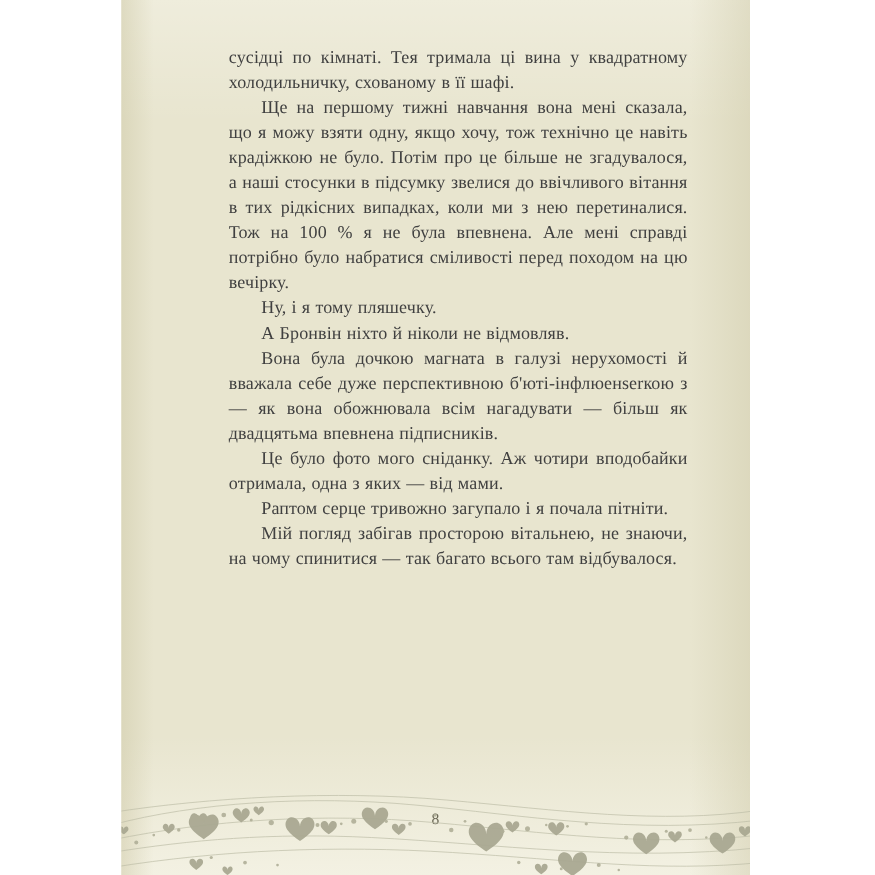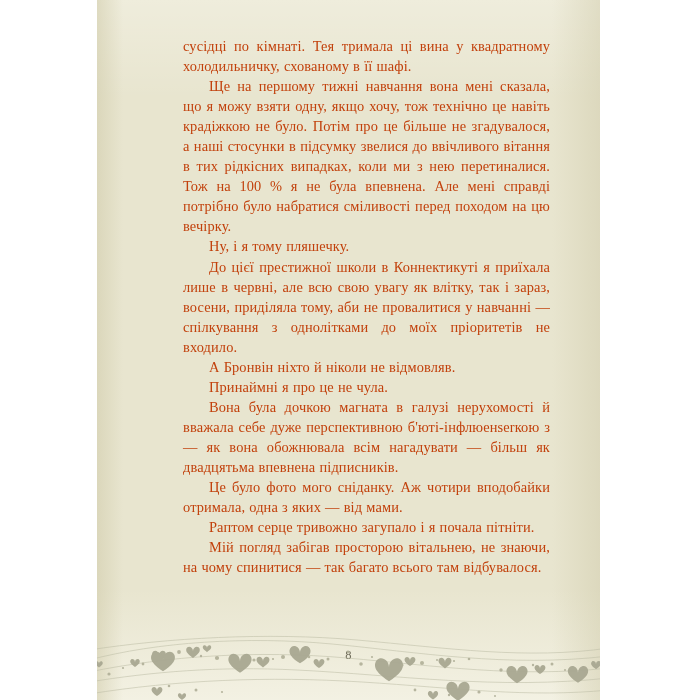--- a/index.html
+++ b/index.html
@@ -55,21 +55,21 @@
     position: absolute;
     left: 86px;
     top: 36px;
     width: 367px;
   }
 
   .para {
     margin: 0;
     font-size: 14.4px;
     line-height: 20.05px;
-    color: #c2410c;
+    color: #404040;
     text-align: justify;
     text-align-last: left;
     letter-spacing: 0.12px;
     word-spacing: 0.4px;
     -webkit-font-smoothing: antialiased;
   }
   .para + .para {
     text-indent: 26px;
   }
   .para.noindent { text-indent: 0; }
@@ -101,23 +101,21 @@
 <div id="book-scan">
 
   <div id="page">
 
     <div id="page-texture"></div>
 
     <div id="text-block">
       <p class="para noindent">сусідці по кімнаті. Тея тримала ці вина у квадратному холодильничку, схованому в її шафі.</p>
       <p class="para">Ще на першому тижні навчання вона мені сказала, що я можу взяти одну, якщо хочу, тож технічно це навіть крадіжкою не було. Потім про це більше не згадувалося, а наші стосунки в підсумку звелися до ввічливого вітання в тих рідкісних випадках, коли ми з нею перетиналися. Тож на 100 % я не була впевнена. Але мені справді потрібно було набратися сміливості перед походом на цю вечірку.</p>
       <p class="para">Ну, і я тому пляшечку.</p>
-      <p class="para">До цієї престижної школи в Коннектикуті я приїхала лише в червні, але всю свою увагу як влітку, так і зараз, восени, приділяла тому, аби не провалитися у навчанні — спілкування з однолітками до моїх пріоритетів не входило.</p>
       <p class="para">А Бронвін ніхто й ніколи не відмовляв.</p>
-      <p class="para">Принаймні я про це не чула.</p>
       <p class="para">Вона була дочкою магната в галузі нерухомості й вважала себе дуже перспективною б'юті-інфлюенserкою з — як вона обожнювала всім нагадувати — більш як двадцятьма впевнена підписників.</p>
       <p class="para">Це було фото мого сніданку. Аж чотири вподобайки отримала, одна з яких — від мами.</p>
       <p class="para">Раптом серце тривожно загупало і я почала пітніти.</p>
       <p class="para">Мій погляд забігав просторою вітальнею, не знаючи, на чому спинитися — так багато всього там відбувалося.</p>
     </div>
 
     <div id="page-number">8</div>
 
     <svg id="footer-ornament" viewBox="0 0 503 84" preserveAspectRatio="none" xmlns="http://www.w3.org/2000/svg">
       <defs>

